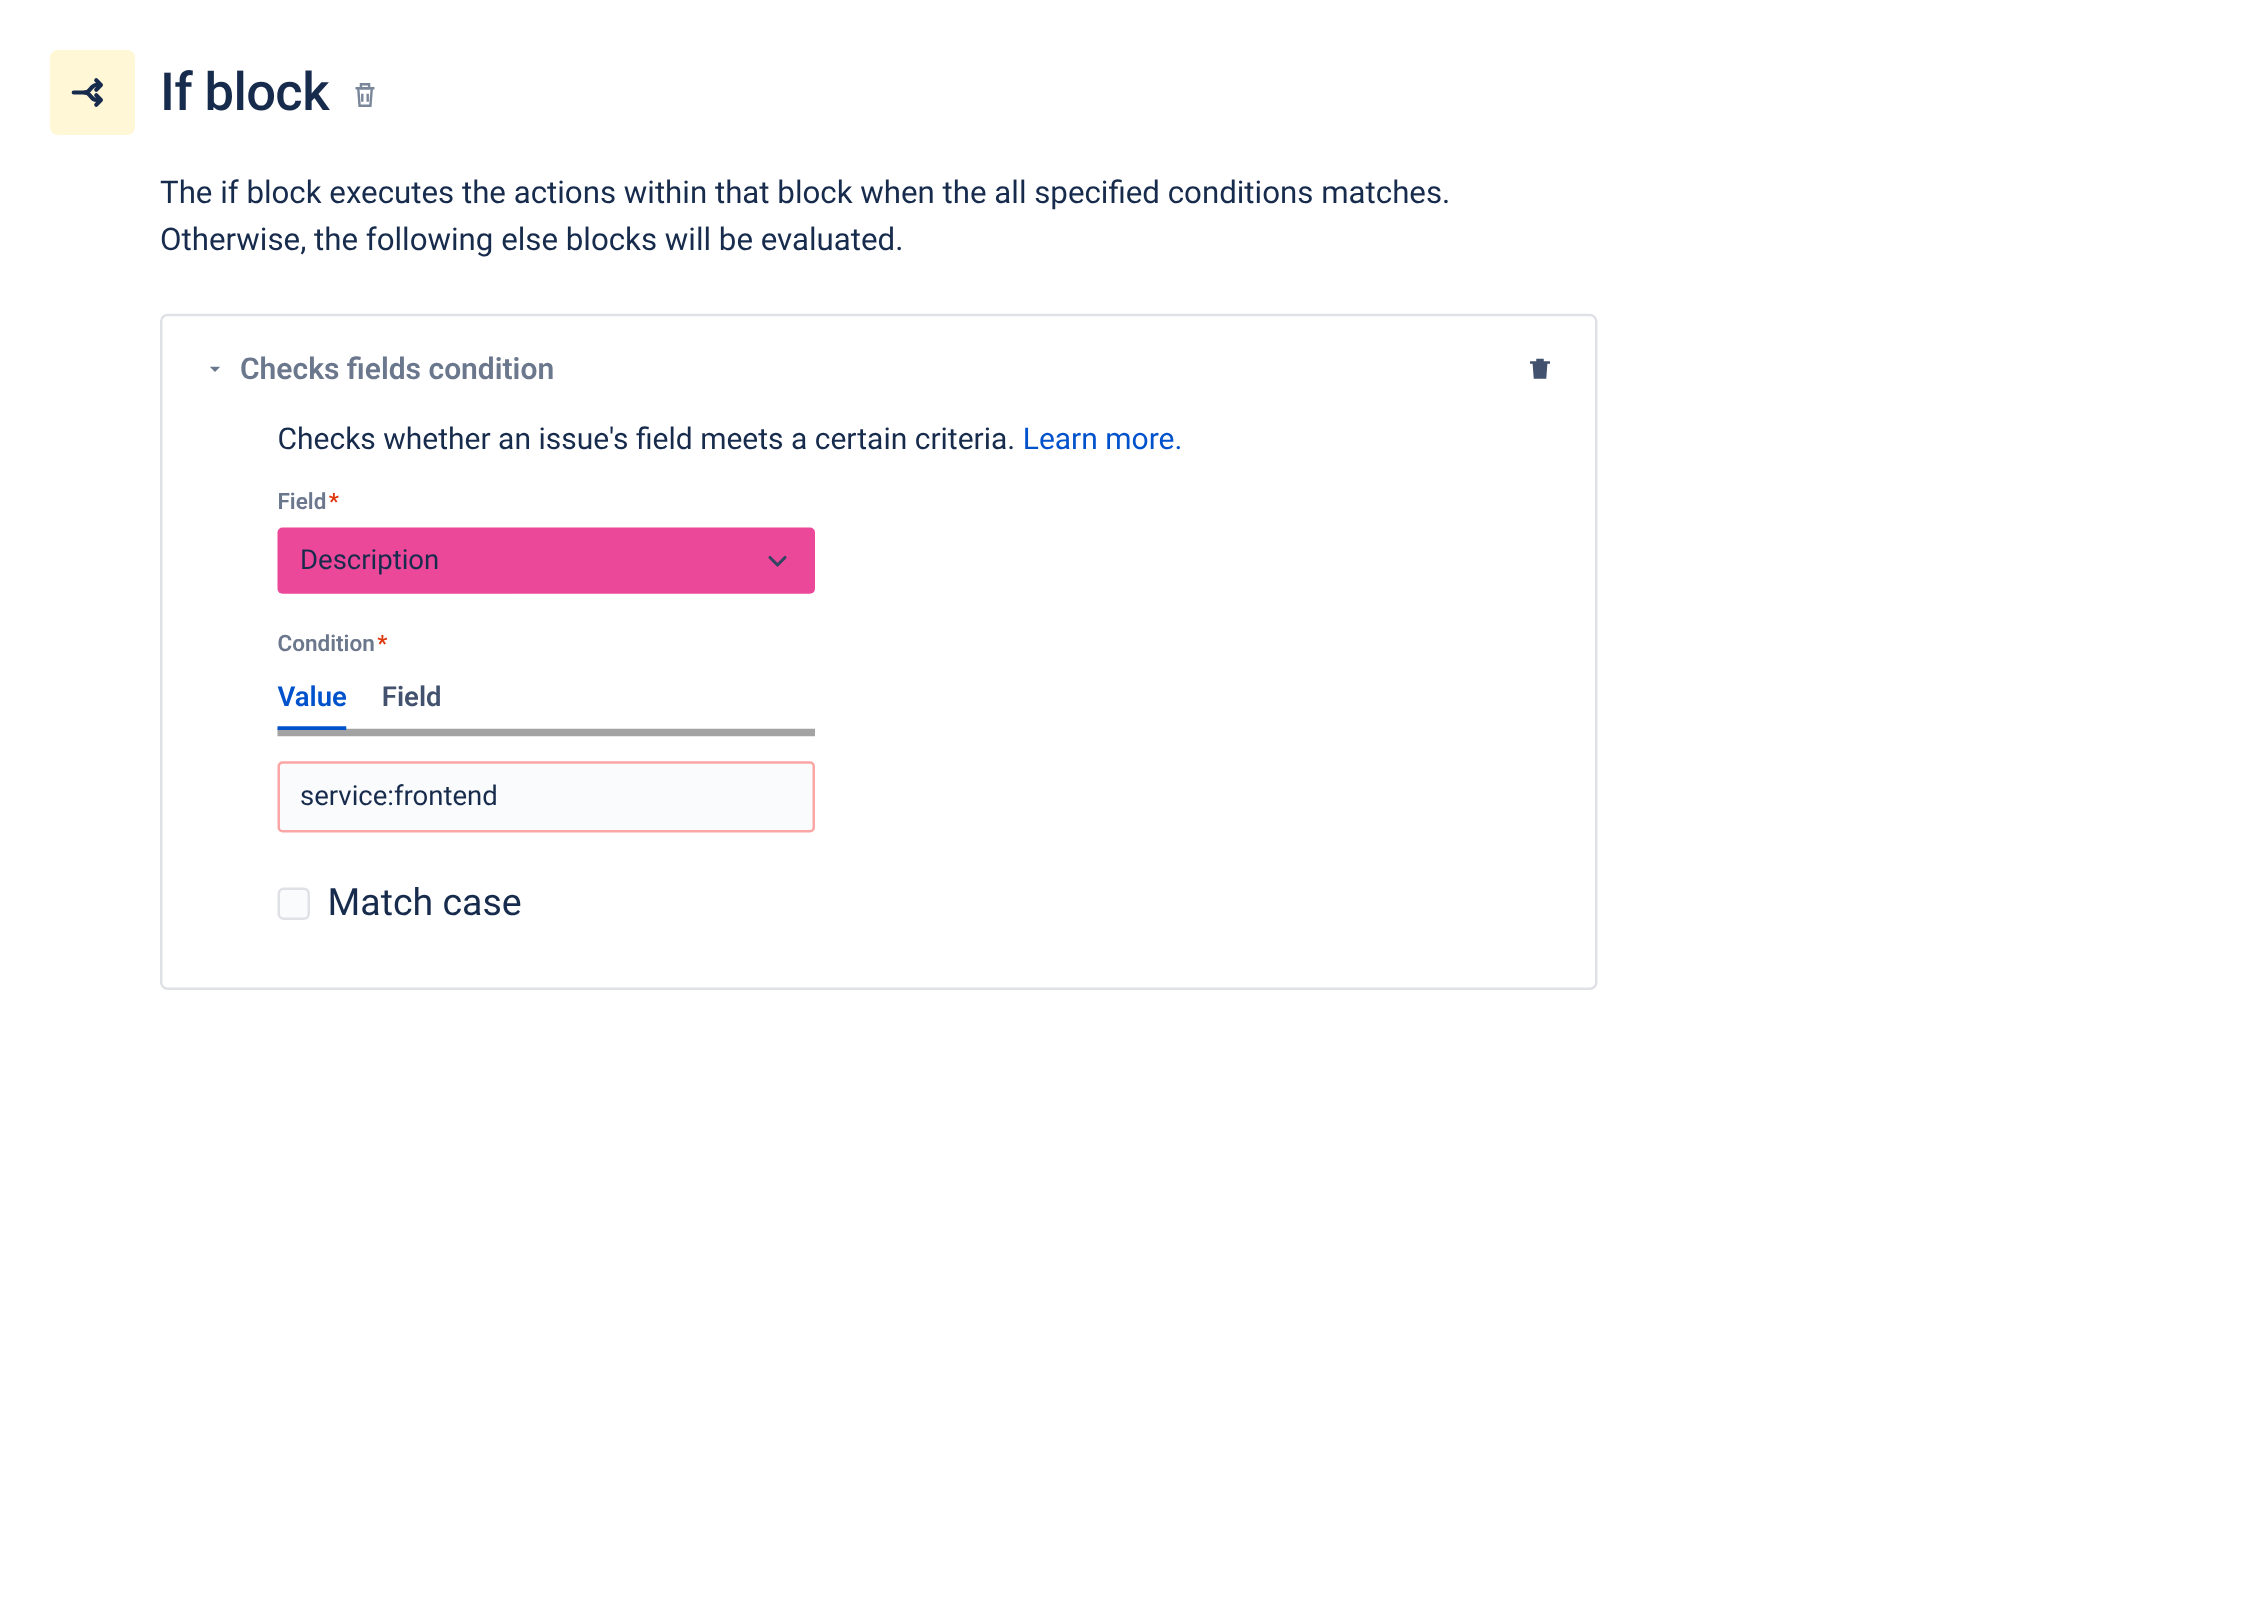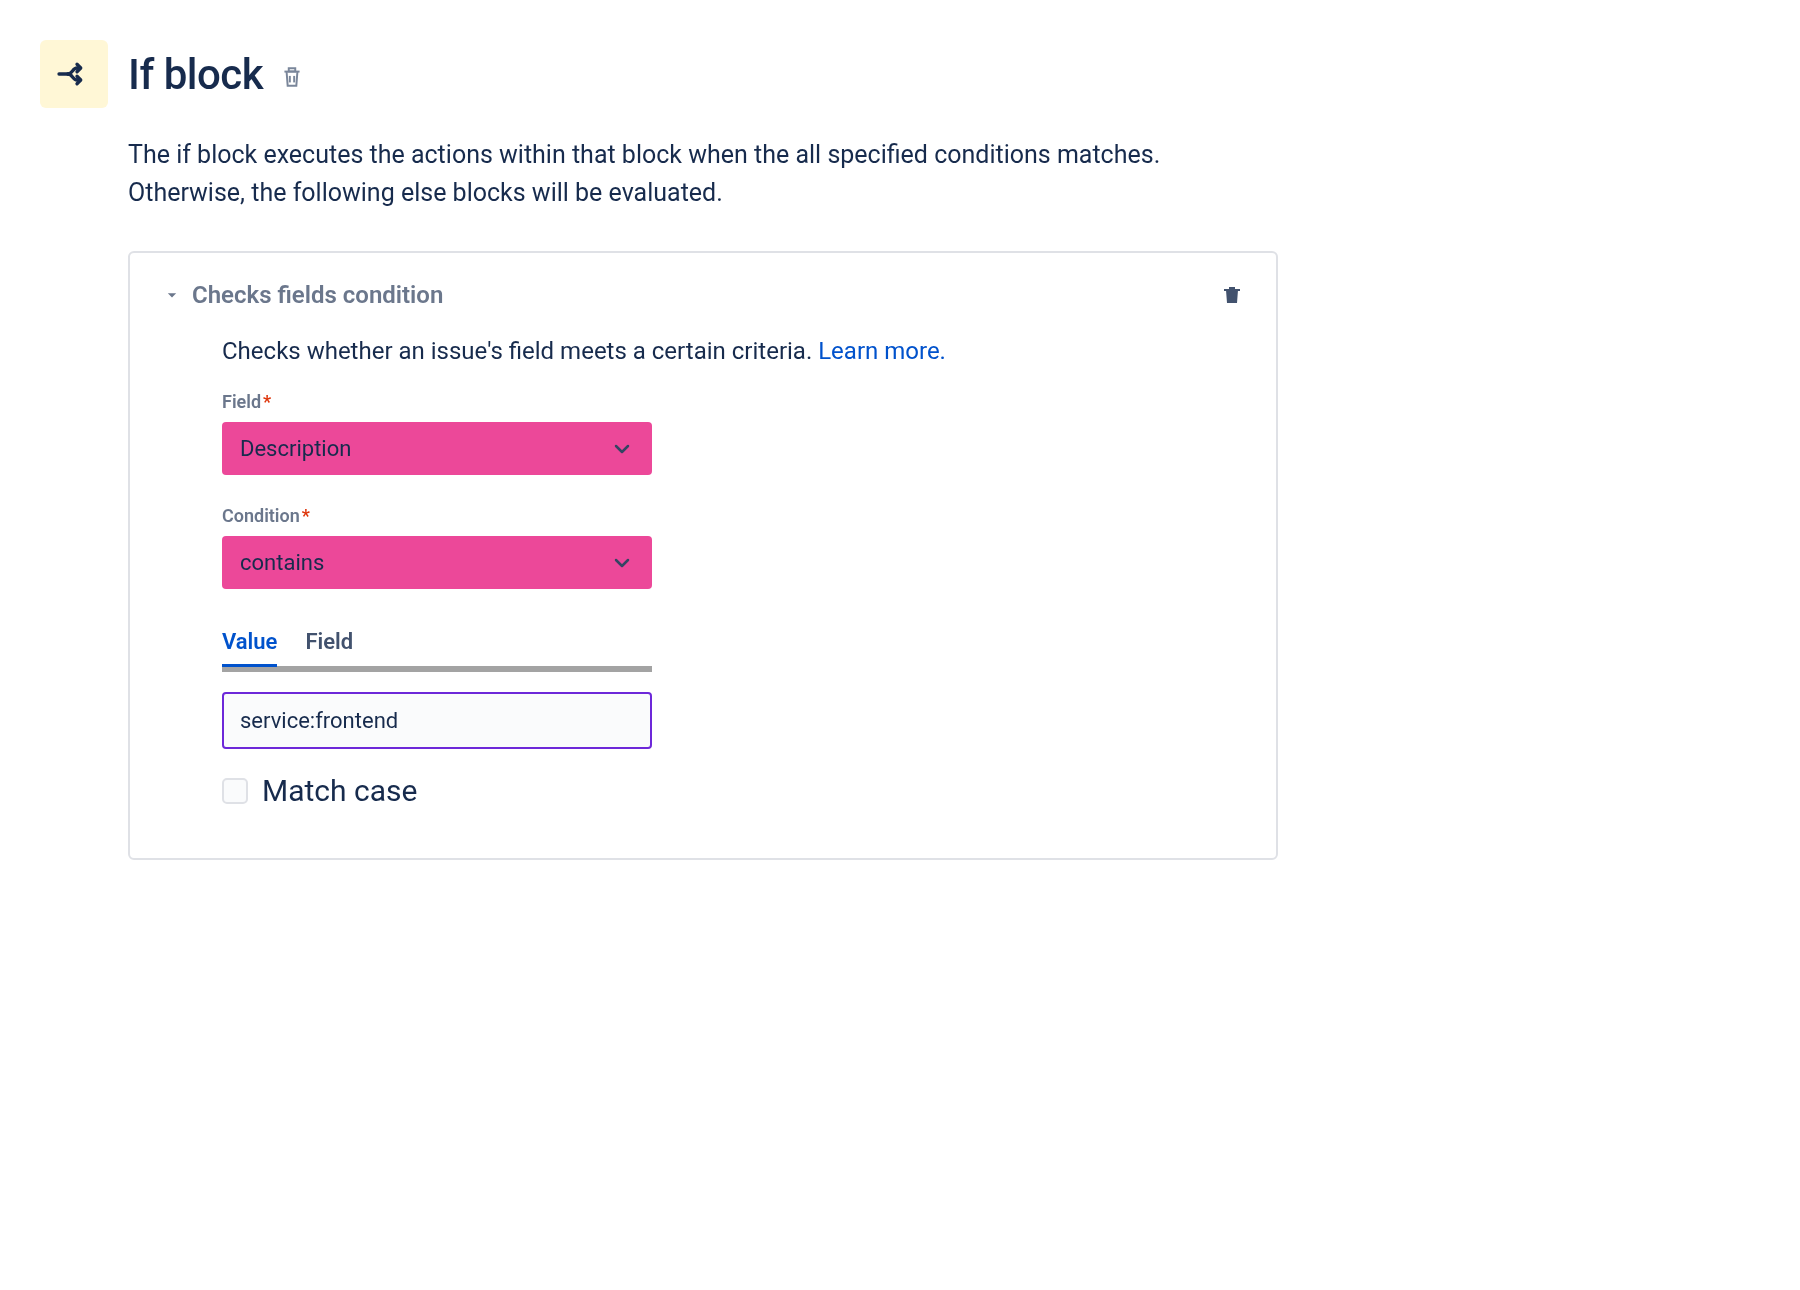--- a/index.html
+++ b/index.html
@@ -163,27 +163,27 @@
       color: #42526E;
       border-bottom: 3px solid transparent;
       margin-bottom: -1px;
     }
     .tab.active {
       color: #0052CC;
       border-bottom-color: #0052CC;
     }
     .value-input {
       width: 430px;
-      border: 2px solid #6d28d9;
+      border: 2px solid #fca5a5;
       border-radius: 4px;
       padding: 14px 16px;
       font-size: 22px;
       color: #172B4D;
       background: #FAFBFC;
-      margin-bottom: 24px;
+      margin-bottom: 39px;
       font-family: inherit;
     }
     .checkbox-row {
       display: flex;
       align-items: center;
       gap: 14px;
     }
     .checkbox {
       width: 26px;
       height: 26px;
@@ -257,28 +257,20 @@
         <span class="chevron-down">
           <svg viewBox="0 0 24 24" fill="none" stroke="currentColor" stroke-width="2.5" stroke-linecap="round" stroke-linejoin="round">
             <polyline points="6 9 12 15 18 9"></polyline>
           </svg>
         </span>
       </div>
 
       <div class="form-label">
         <span>Condition</span><span class="required">*</span>
       </div>
-      <div class="select-field">
-        <span class="select-value">contains</span>
-        <span class="chevron-down">
-          <svg viewBox="0 0 24 24" fill="none" stroke="currentColor" stroke-width="2.5" stroke-linecap="round" stroke-linejoin="round">
-            <polyline points="6 9 12 15 18 9"></polyline>
-          </svg>
-        </span>
-      </div>
 
       <div class="tabs">
         <div class="tab active">Value</div>
         <div class="tab">Field</div>
       </div>
 
       <input class="value-input" value="service:frontend" style="">
 
       <div class="checkbox-row">
         <div class="checkbox"></div>

